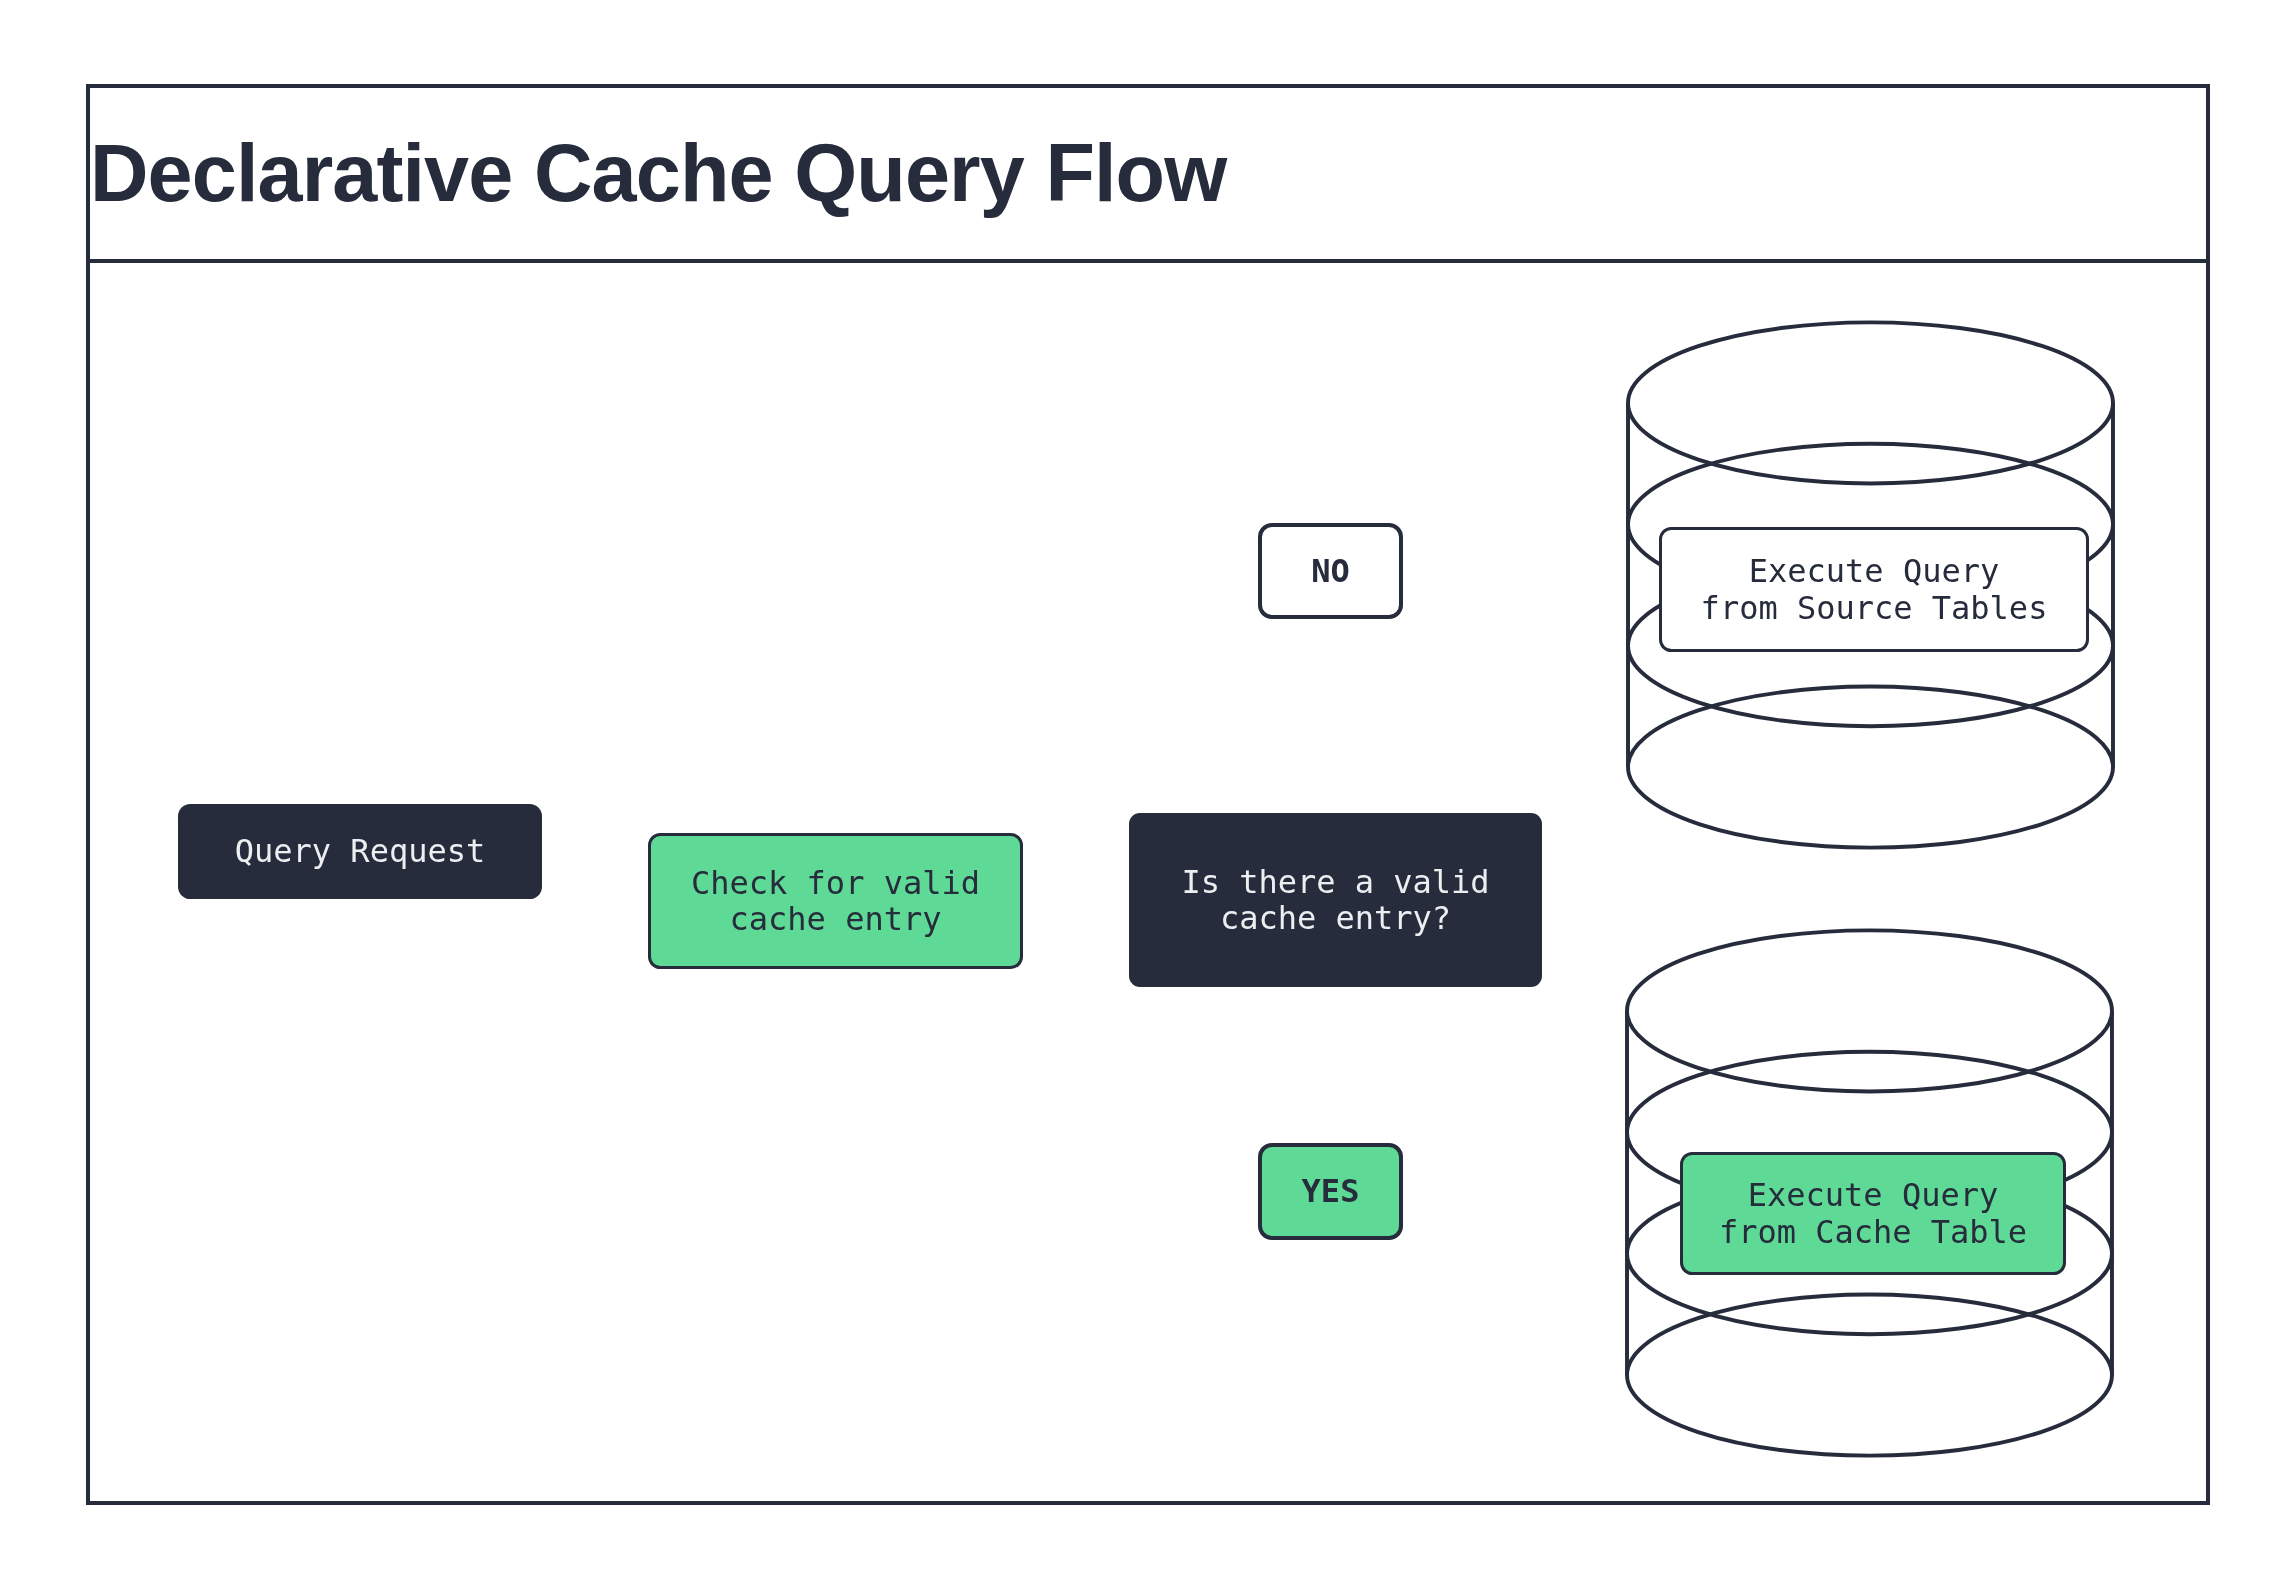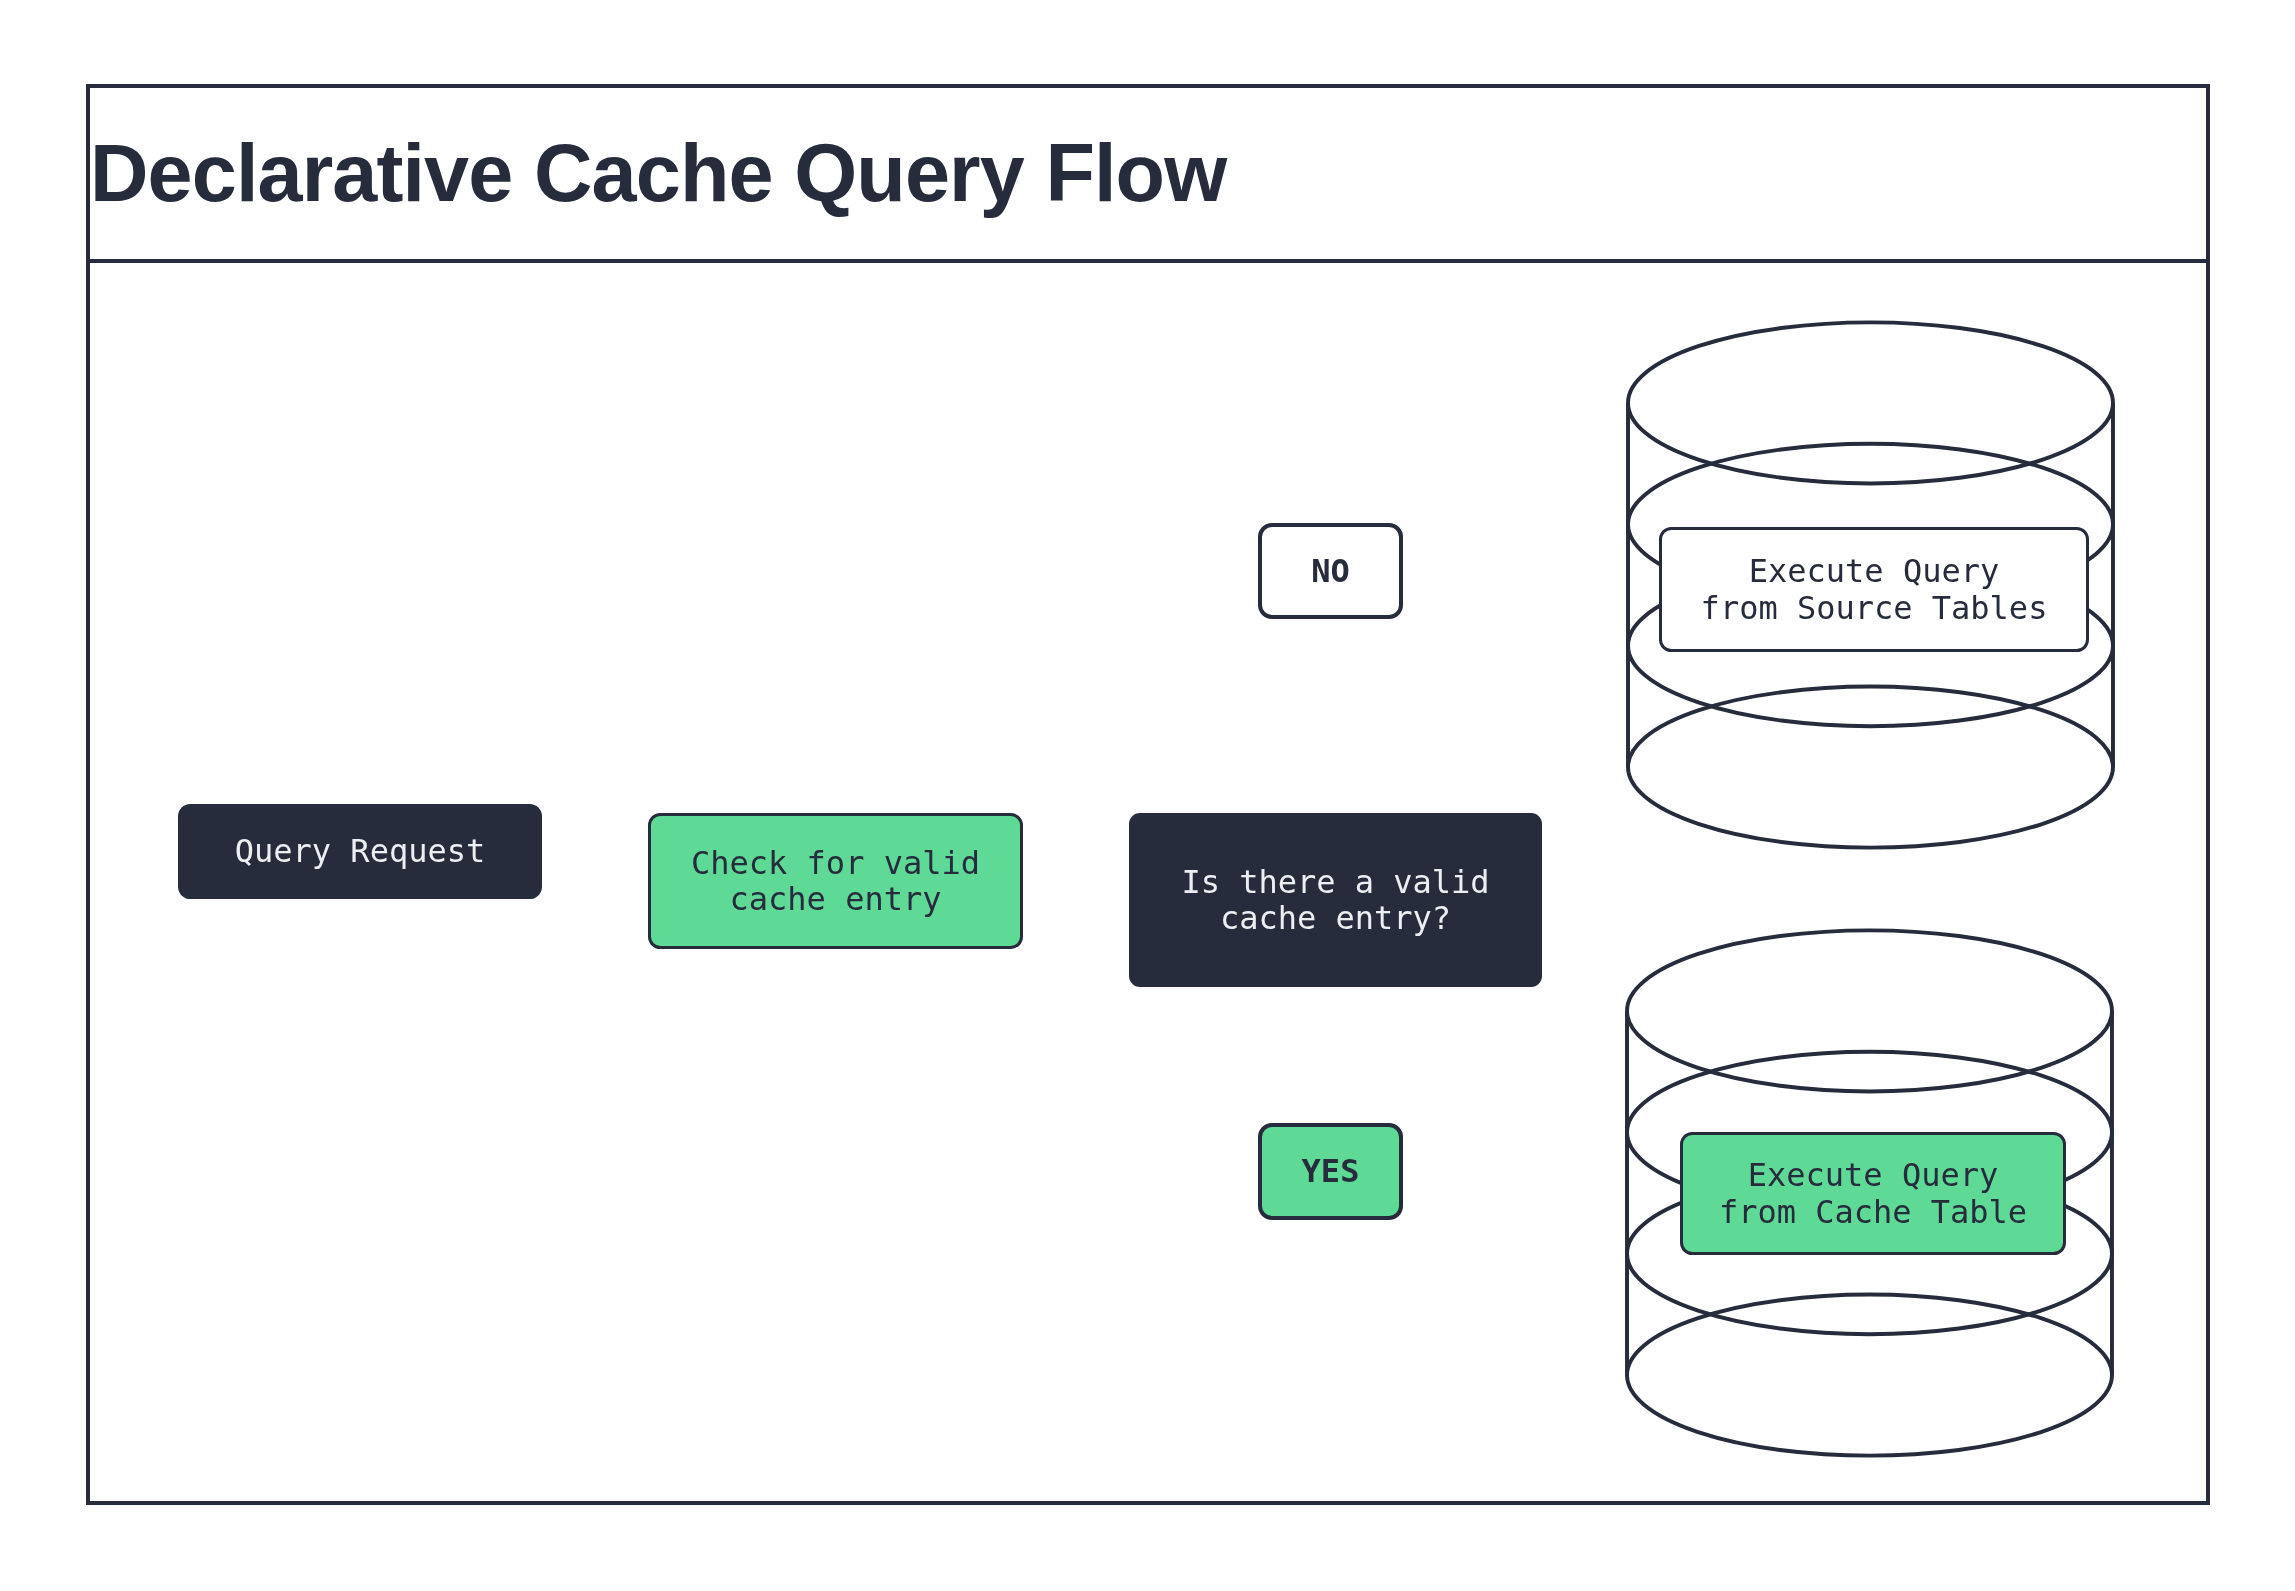--- a/index.html
+++ b/index.html
@@ -68,21 +68,21 @@
     justify-content: center;
     text-align: center;
     white-space: pre-line;
     font-size: 32px;
     line-height: 1.14;
     border-radius: 12.3px;
     z-index: 3;
   }
   .node.dark  { background: var(--ink, #262c3b); color: var(--light-text, #eceef1); }
   .node.green { background: var(--green, #5ed996); color: var(--ink, #262c3b);
-                border: 3.5px solid var(--ink, #262c3b); }
+                border: 3.5px solid var(--ink, #262c3b); margin-top: 20px; }
   .node.white { background: var(--paper, #ffffff); color: var(--ink, #262c3b);
                 border: 3.5px solid var(--ink, #262c3b); }
   .node.tag   { border-width: 4.4px; border-radius: 14px; font-weight: bold; }
 
   #node-query    { left: 178px;  top: 804px;  width: 364px; height: 95px; }
   #node-check    { left: 648px;  top: 813px;  width: 375px; height: 136px; }
   #node-decision { left: 1129px; top: 813px;  width: 413px; height: 174px; border-radius: 11px; }
   #node-no       { left: 1258px; top: 523px;  width: 145px; height: 96px; }
   #node-yes      { left: 1258px; top: 1123px; width: 145px; height: 97px; }
   #cyl-source    { left: 1625px; top: 318px; }

